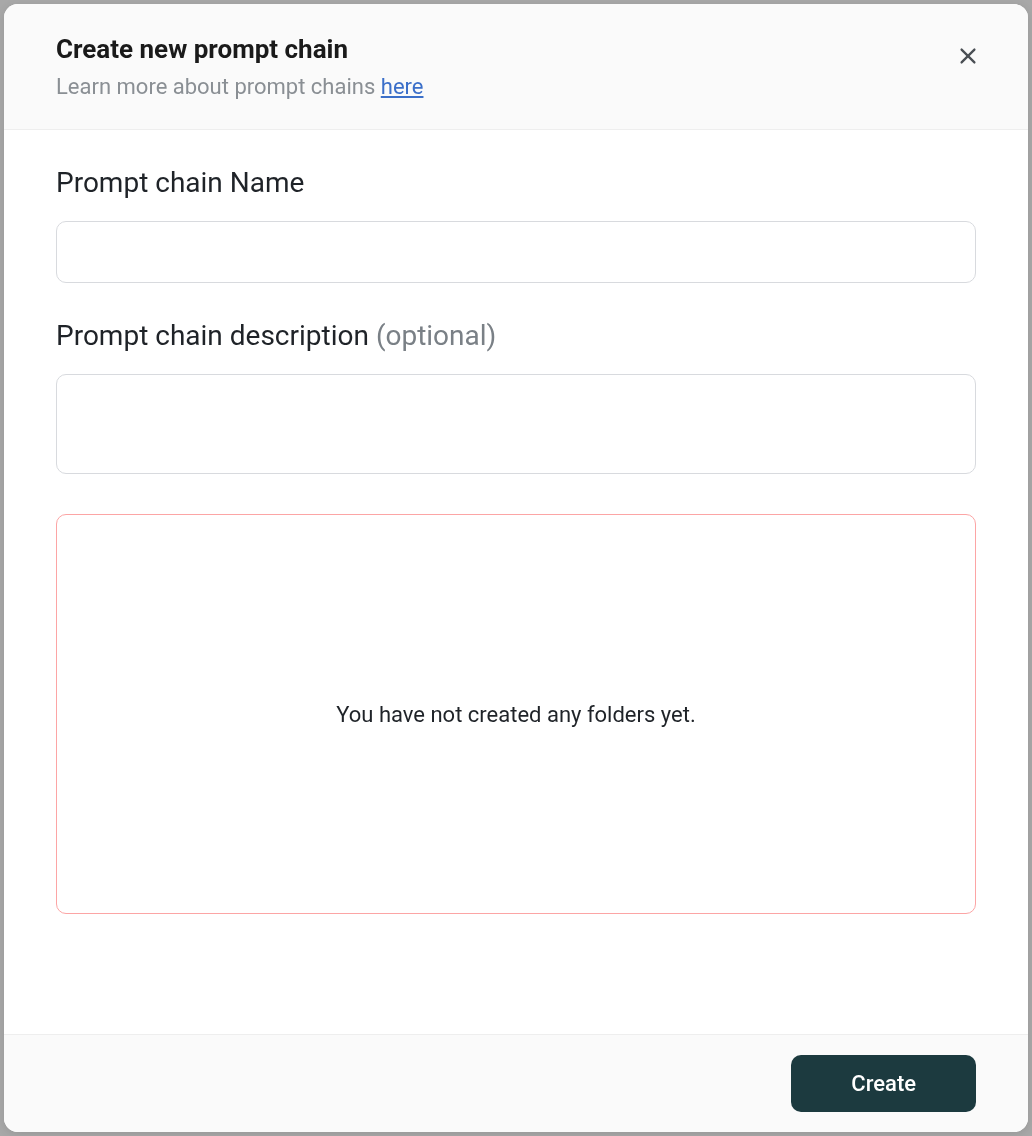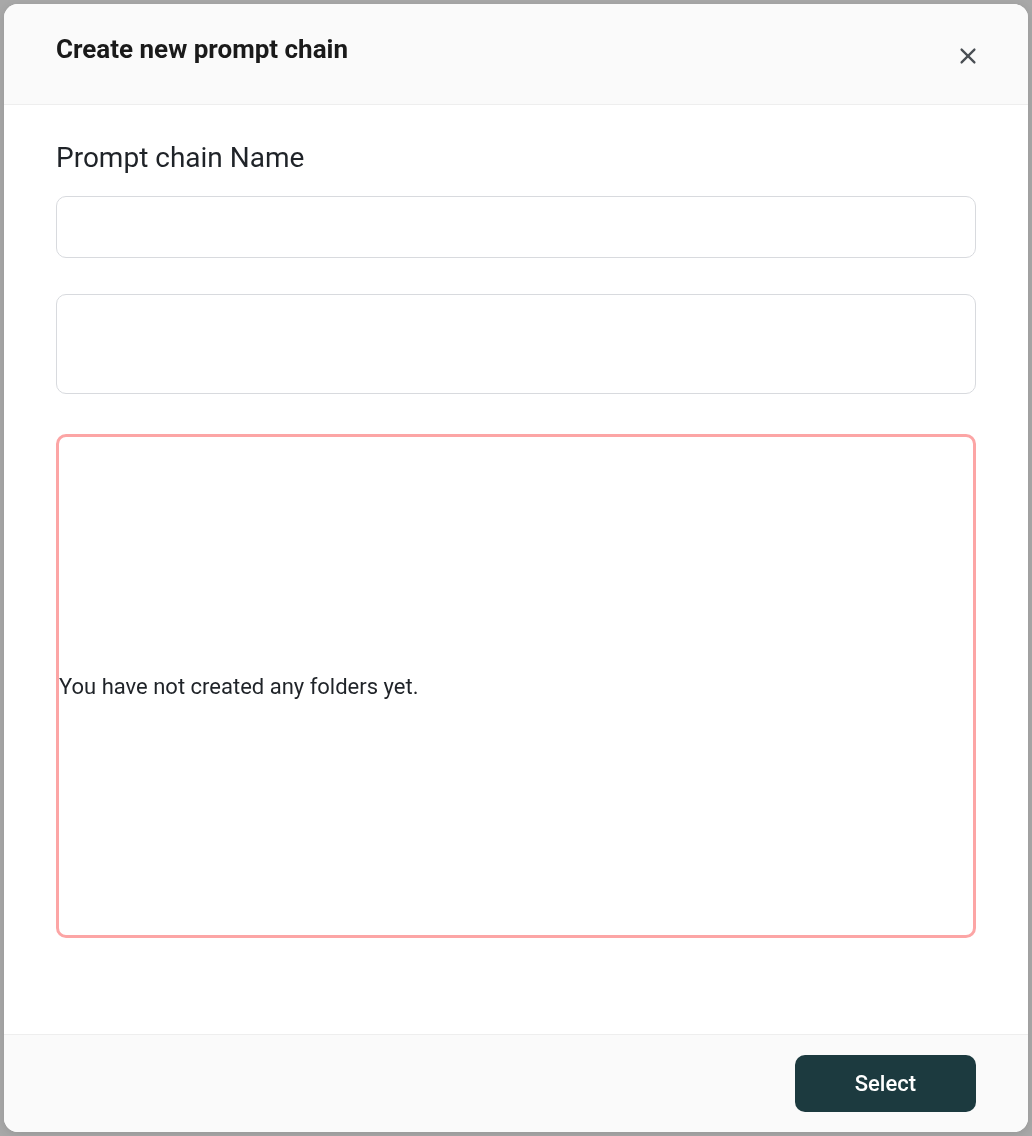--- a/index.html
+++ b/index.html
@@ -101,25 +101,26 @@
       border: 1px solid #d8dade;
       border-radius: 10px;
       padding: 14px 16px;
       font-size: 18px;
       font-family: inherit;
       background: #ffffff;
       resize: none;
     }
     .folder-box {
       width: 100%;
-      height: 504px;
-      border: 3px solid #fca5a5;
+      height: 400px;
+      border: 1px solid #fca5a5;
       border-radius: 10px;
       display: flex;
       align-items: center;
+      justify-content: center;
       background: #ffffff;
     }
     .folder-empty-text {
       font-size: 22px;
       color: #1f2328;
     }
     .modal-footer {
       background: #fafafa;
       border-top: 1px solid #eeeeee;
       padding: 20px 52px;
@@ -137,41 +138,47 @@
       cursor: pointer;
       font-family: inherit;
     }
   </style>
 </head>
 <body>
 
 <div class="modal">
   <div class="modal-header">
     <h1 class="modal-title">Create new prompt chain</h1>
+    <p class="modal-subtitle">
+      <span>Learn more about prompt chains </span><a href="#">here</a>
+    </p>
     <button class="close-btn">
       <svg viewBox="0 0 24 24" fill="none" stroke="currentColor" stroke-width="2.5" stroke-linecap="round">
         <line x1="5" y1="5" x2="19" y2="19"></line>
         <line x1="19" y1="5" x2="5" y2="19"></line>
       </svg>
     </button>
   </div>
 
   <div class="modal-body">
     <div class="form-group">
       <label class="form-label">Prompt chain Name</label>
       <input type="text" class="text-input" value="" style="">
     </div>
 
     <div class="form-group">
+      <label class="form-label">
+        <span>Prompt chain description </span><span class="optional">(optional)</span>
+      </label>
       <textarea class="textarea-input" style=""></textarea>
     </div>
 
     <div class="form-group">
       <div class="folder-box">
         <span class="folder-empty-text">You have not created any folders yet.</span>
       </div>
     </div>
   </div>
 
   <div class="modal-footer">
-    <button class="create-btn">Select</button>
+    <button class="create-btn">Create</button>
   </div>
 </div>
 
 </body></html>

